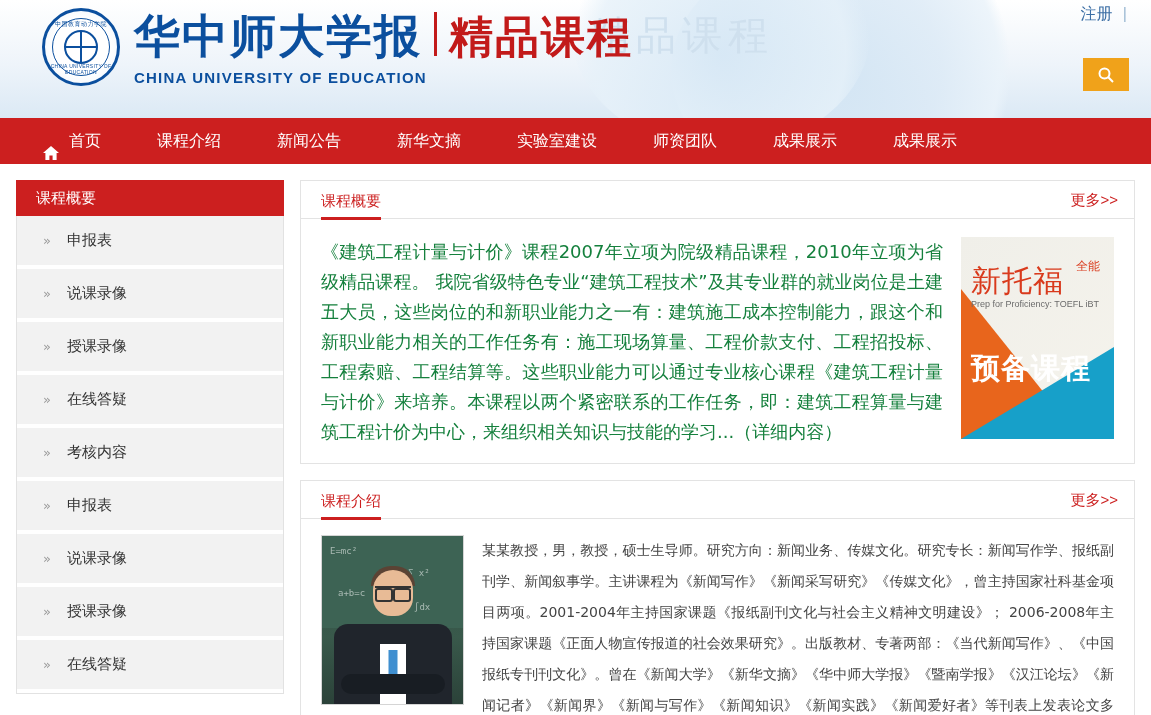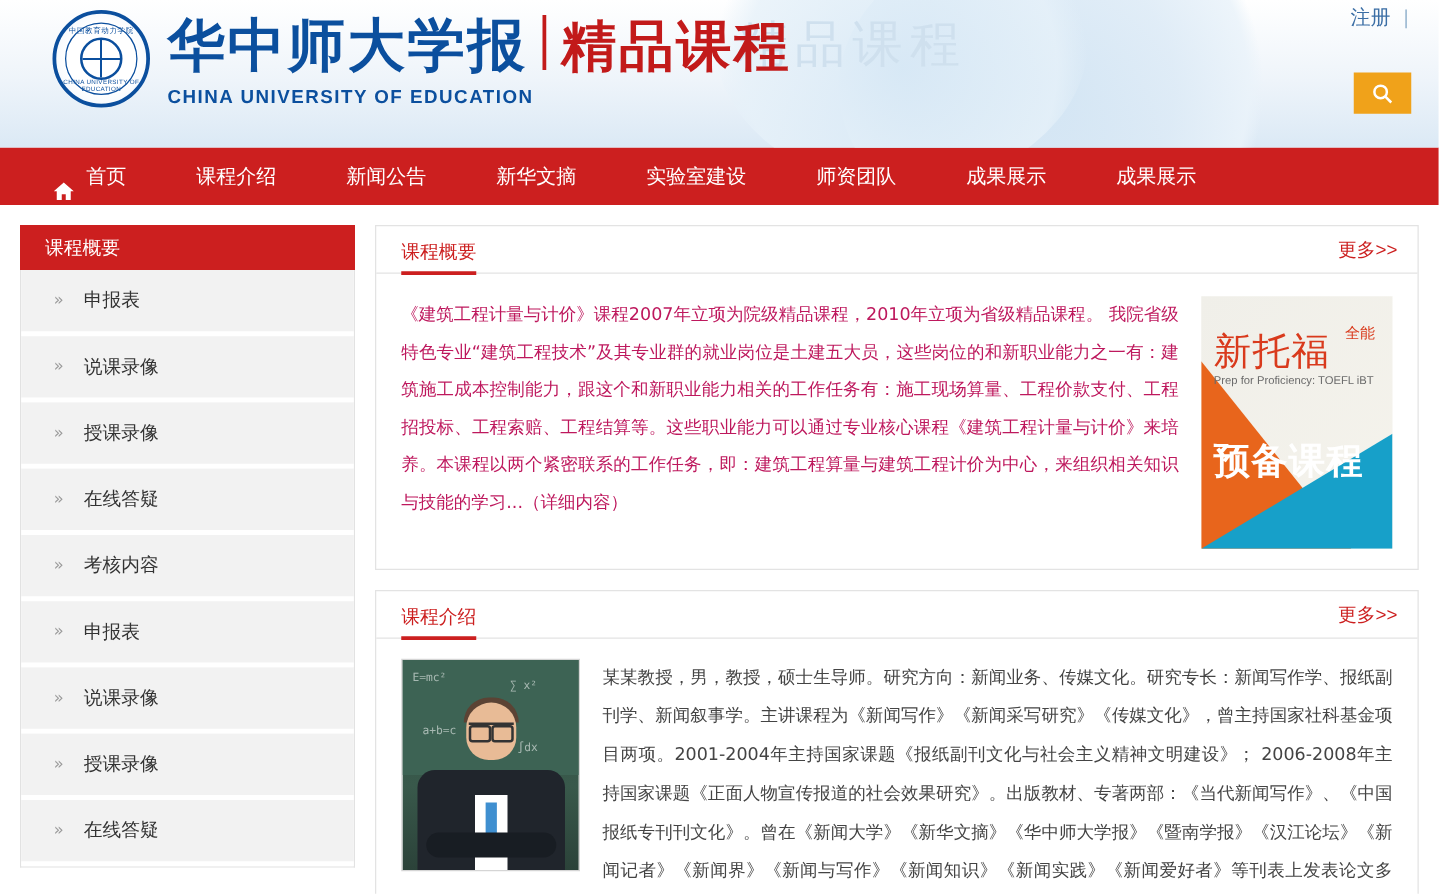--- a/index.html
+++ b/index.html
@@ -248,23 +248,23 @@
     font-size: 15px;
     color: #cc1f1f;
     padding-bottom: 8px;
     cursor: pointer;
     text-decoration: none;
   }
   .panel-body { padding: 18px 20px 16px 20px; display: flex; gap: 18px; }
 
   .summary-text {
     flex: 1;
-    font-size: 14px;
+    font-size: 18px;
     line-height: 30px;
-    color: #be185d;
+    color: #15803d;
     text-align: justify;
     font-family: "DejaVu Sans", sans-serif;
   }
 
   .promo {
     width: 153px; height: 202px;
     flex: none;
     background: linear-gradient(135deg, #f0efe9 0%, #f5f3ec 100%);
     position: relative;
     overflow: hidden;
@@ -497,21 +497,21 @@
 
       <div class="panel">
         <div class="panel-head">
           <div class="panel-title">课程介绍</div>
           <a class="panel-more" href="#">更多&gt;&gt;</a>
         </div>
         <div class="intro-body">
           <div class="prof-photo">
             <div class="board"></div>
             <span class="chalk" style="left:8px; top:10px;">E=mc²</span>
-            <span class="chalk" style="left:86px; top:16px;">∑ x²</span>
+            <span class="chalk" style="left:86px; top:32px;">∑ x²</span>
             <span class="chalk" style="left:16px; top:52px;">a+b=c</span>
             <span class="chalk" style="left:92px; top:66px;">∫dx</span>
             <div class="hair"></div>
             <div class="head"></div>
             <div class="glasses"></div>
             <div class="body-suit"></div>
             <div class="shirt"></div>
             <div class="tie"></div>
             <div class="arms"></div>
           </div>

